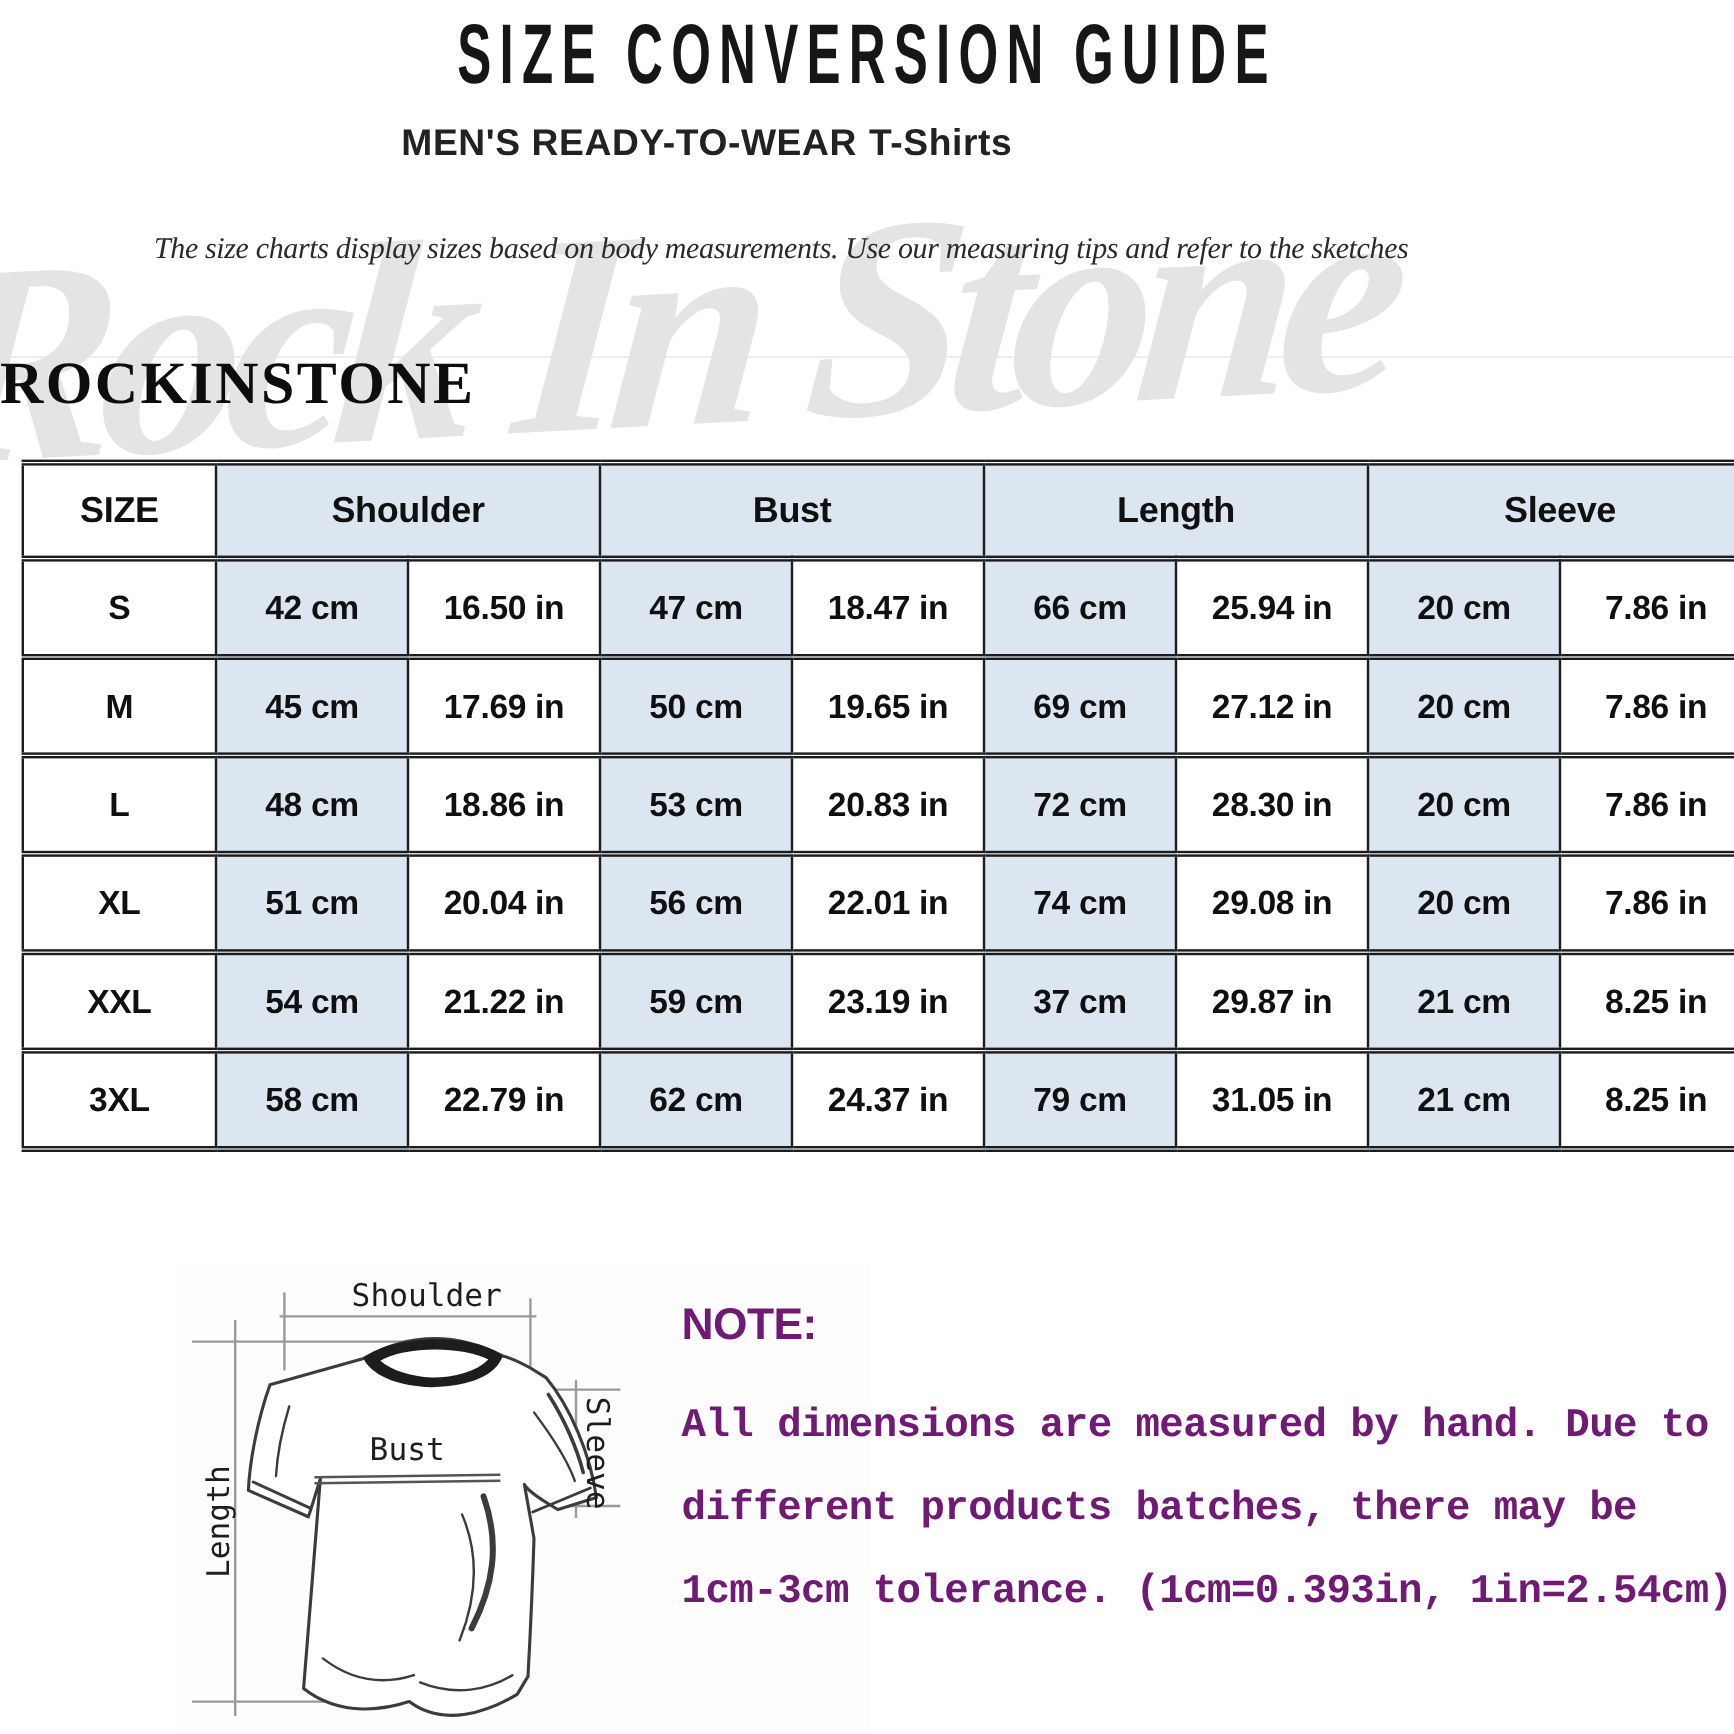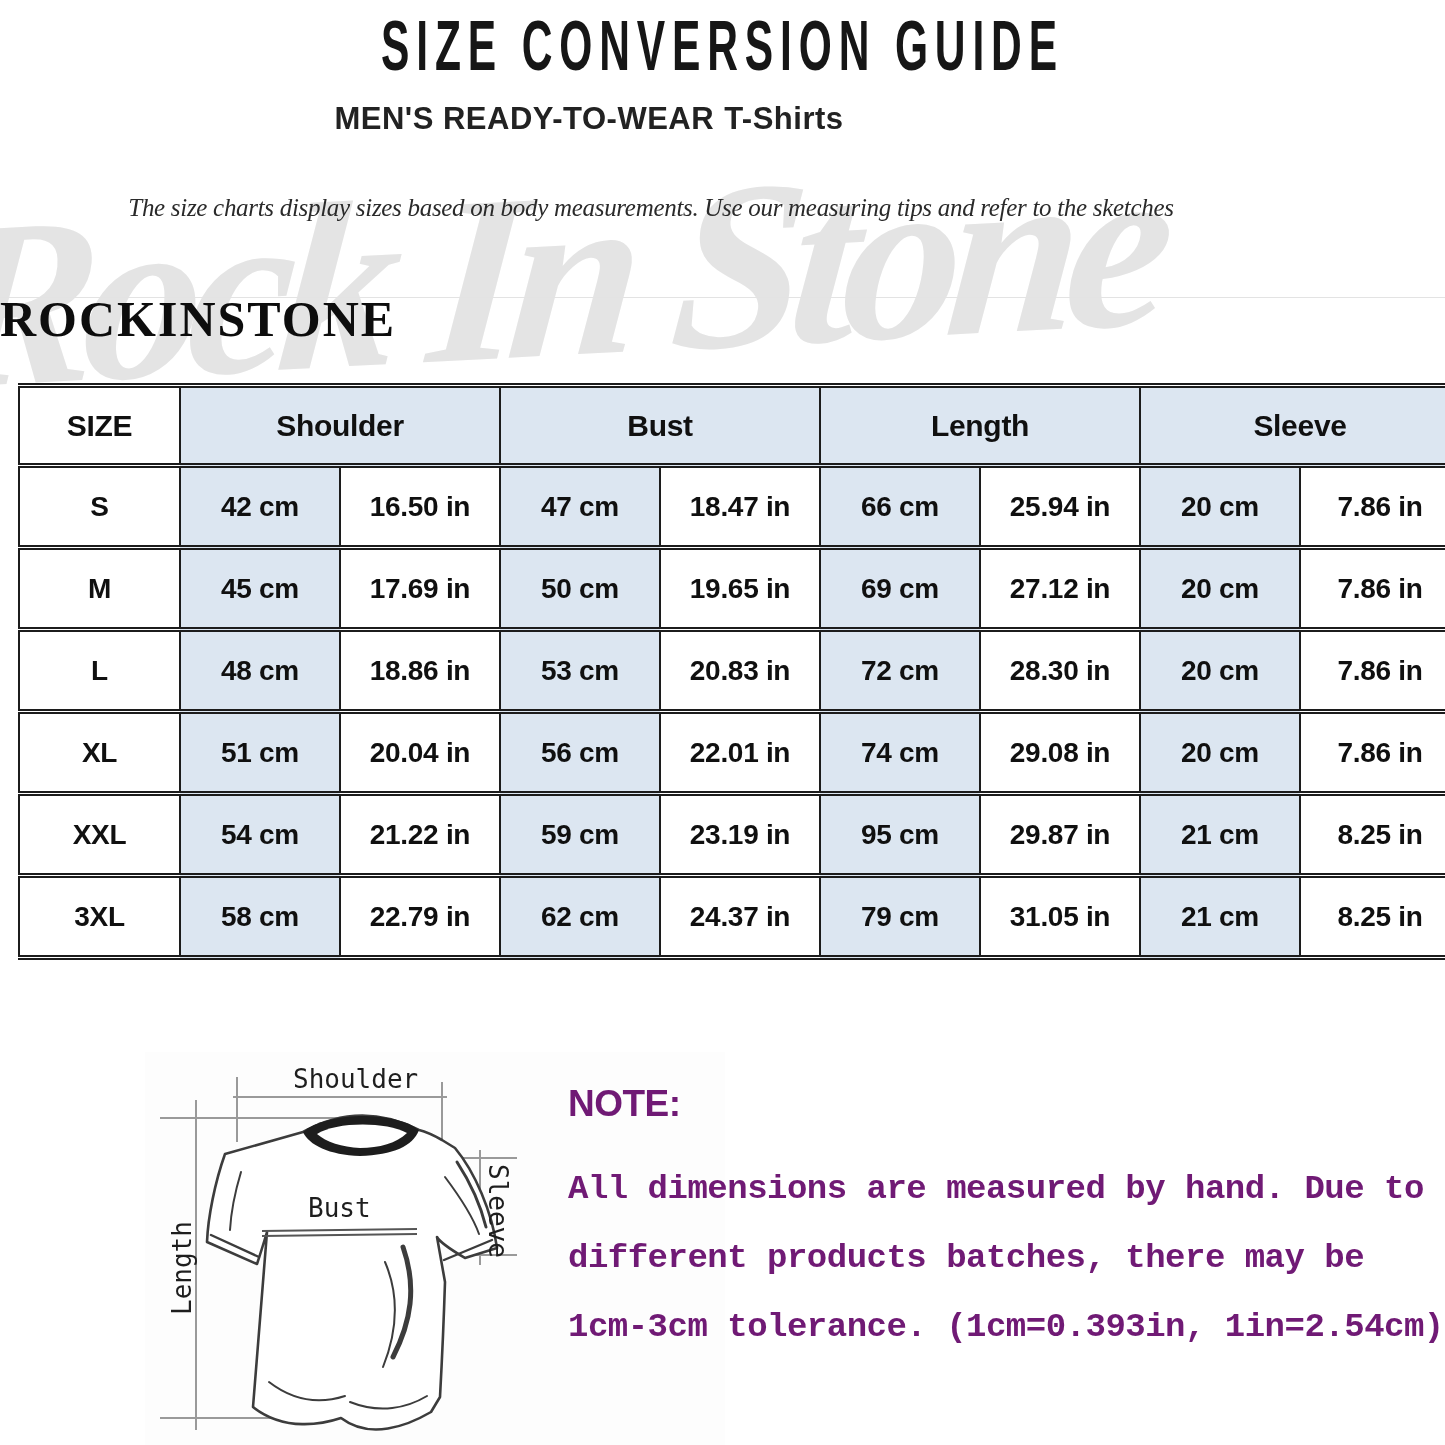--- a/index.html
+++ b/index.html
@@ -188,21 +188,21 @@
     <td>29.08 in</td>
     <td class="blue">20 cm</td>
     <td>7.86 in</td>
   </tr>
   <tr class="data-row">
     <td>XXL</td>
     <td class="blue">54 cm</td>
     <td>21.22 in</td>
     <td class="blue">59 cm</td>
     <td>23.19 in</td>
-    <td class="blue">95 cm</td>
+    <td class="blue">37 cm</td>
     <td>29.87 in</td>
     <td class="blue">21 cm</td>
     <td>8.25 in</td>
   </tr>
   <tr class="data-row">
     <td>3XL</td>
     <td class="blue">58 cm</td>
     <td>22.79 in</td>
     <td class="blue">62 cm</td>
     <td>24.37 in</td>

